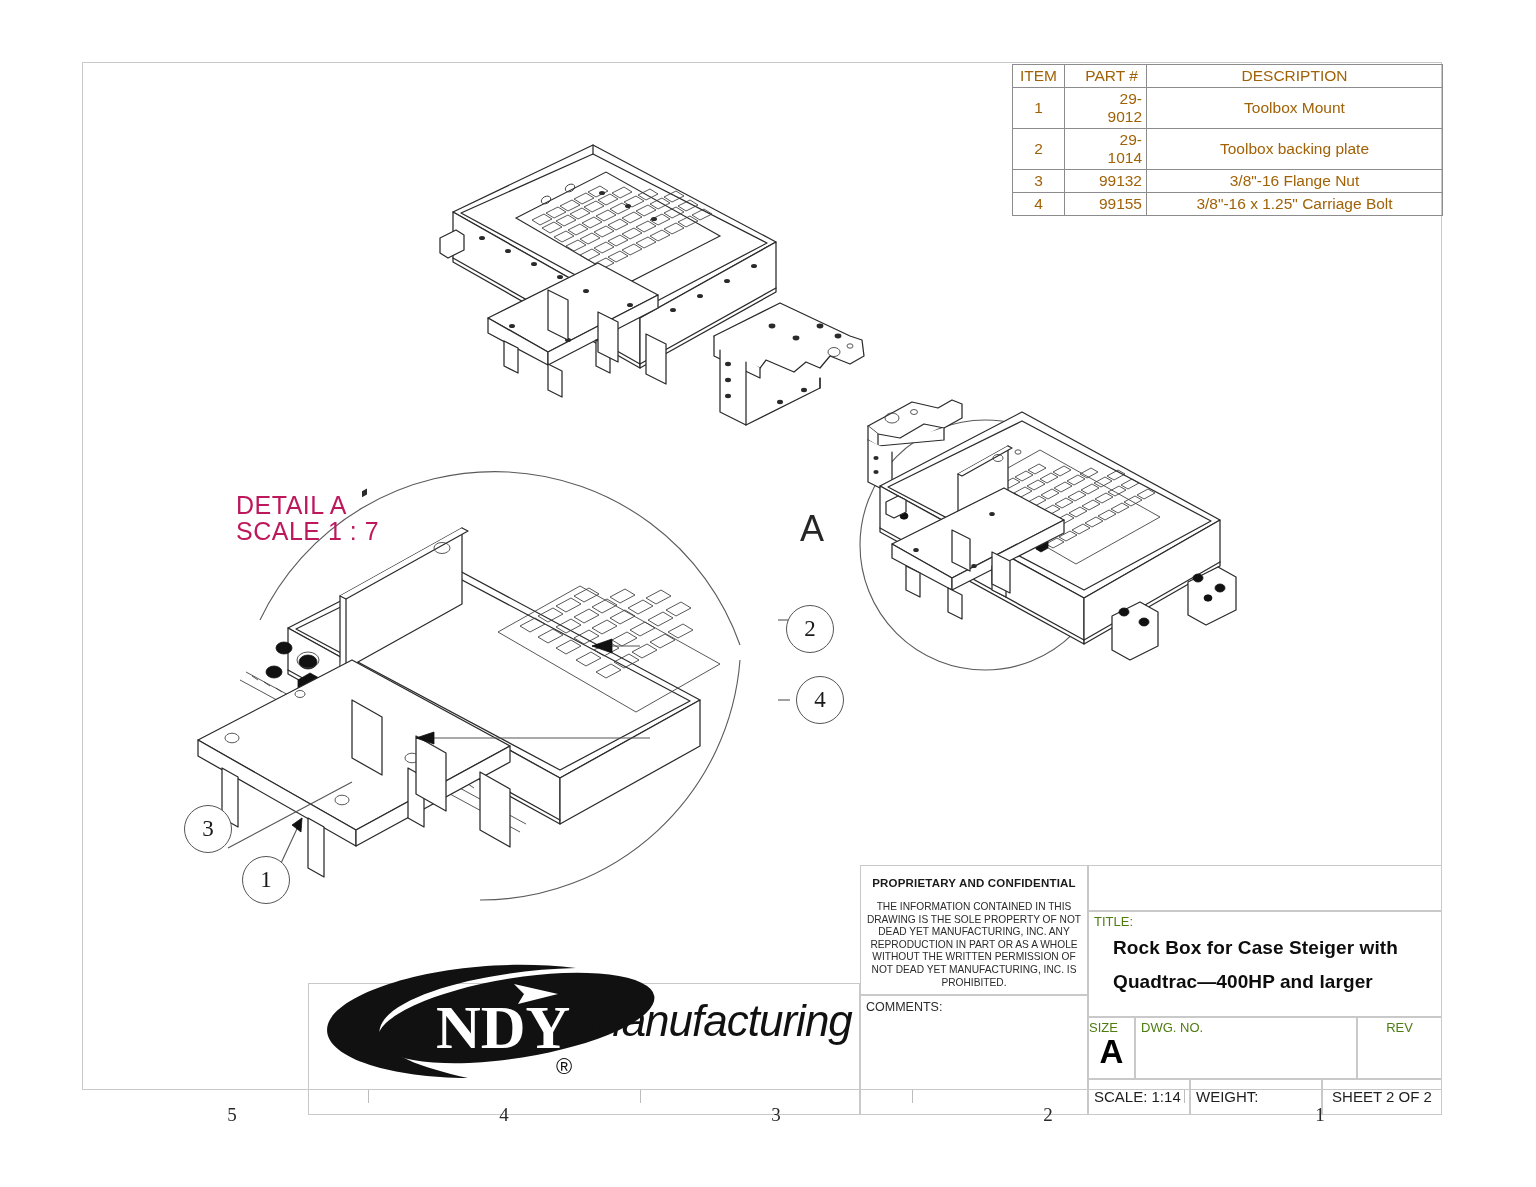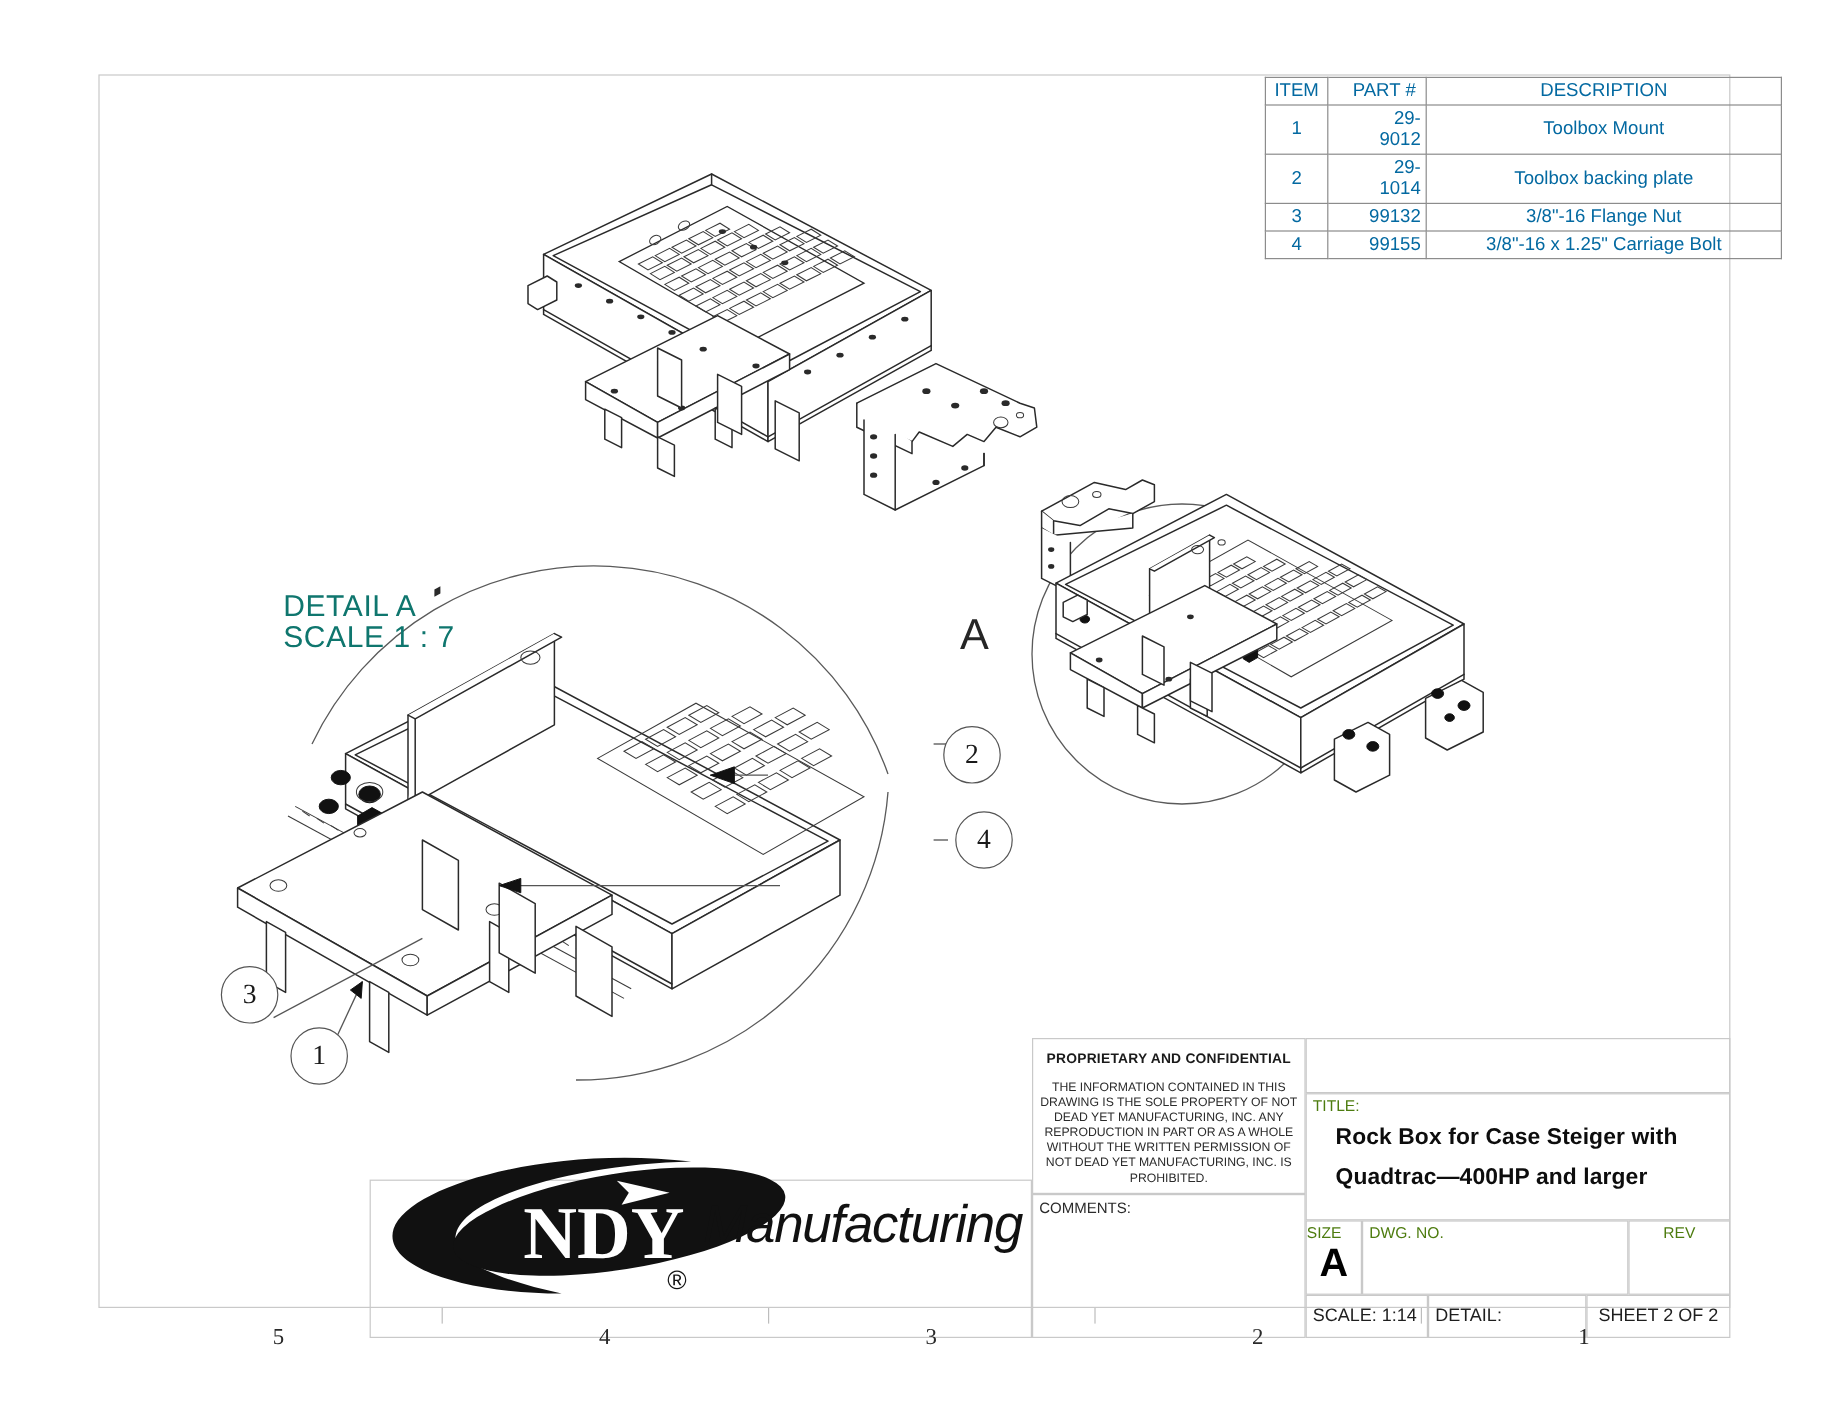--- a/index.html
+++ b/index.html
@@ -13,32 +13,32 @@
          border:1.5px solid #c9c9c9;box-sizing:border-box;}
 
   
   .zones{position:absolute;left:82px;top:1090px;width:1360px;height:46px;}
   .zone-tick{position:absolute;top:0;width:1px;height:13px;background:#bdbdbd;}
   .zone-num{position:absolute;top:14px;width:40px;text-align:center;
             font-size:19px;color:#2a2a2a;font-family:"Liberation Serif",serif;}
 
   
   .bom{position:absolute;left:1012px;top:64px;border-collapse:collapse;
-       font-size:15.5px;color:#0369a1;margin-left:42px;}
+       font-size:15.5px;color:#a16207;}
   .bom td,.bom th{border:1px solid #8c8c8c;padding:2px 4px;font-weight:normal;
                   text-align:center;height:21px;box-sizing:border-box;}
   .bom .c-item{width:52px;}
   .bom .c-part{width:82px;text-align:right;padding-left:24px;}
   .bom .c-desc{width:296px;}
   .bom thead td{text-align:center;}
   .bom thead .c-part{text-align:center;padding-left:16px;}
 
   
   .detail-label{position:absolute;left:236px;top:492px;font-size:25px;
-                line-height:26px;color:#0f766e;letter-spacing:.5px;}
+                line-height:26px;color:#be185d;letter-spacing:.5px;}
   .detail-marker{position:absolute;left:800px;top:508px;font-size:36px;color:#262626;}
 
   
   .balloon{position:absolute;width:46px;height:46px;border:1.3px solid #555;
            border-radius:50%;background:#fff;display:flex;align-items:center;
            justify-content:center;font-size:23px;color:#1a1a1a;
            font-family:"Liberation Serif",serif;}
 
   
   .tb{position:absolute;box-sizing:border-box;border:1px solid #c9c9c9;margin-top:25px;}
@@ -627,21 +627,21 @@
 
   <div class="tb tb-rev">
     <div class="lbl-sm" style="text-align:center;padding-left:0;">REV</div>
     <div class="big-A" style="font-size:24px;"></div>
   </div>
 
   <div class="tb tb-scale">
     <div class="row-txt">SCALE: 1:14</div>
   </div>
   <div class="tb tb-weight">
-    <div class="row-txt">DETAIL:</div>
+    <div class="row-txt">WEIGHT:</div>
   </div>
   <div class="tb tb-sheet">
     <div class="row-txt ctr">SHEET 2 OF 2</div>
   </div>
 
   <div class="zones">
     <div class="zone-tick" style="left:286px;"></div>
     <div class="zone-tick" style="left:558px;"></div>
     <div class="zone-tick" style="left:830px;"></div>
     <div class="zone-tick" style="left:1102px;"></div>

